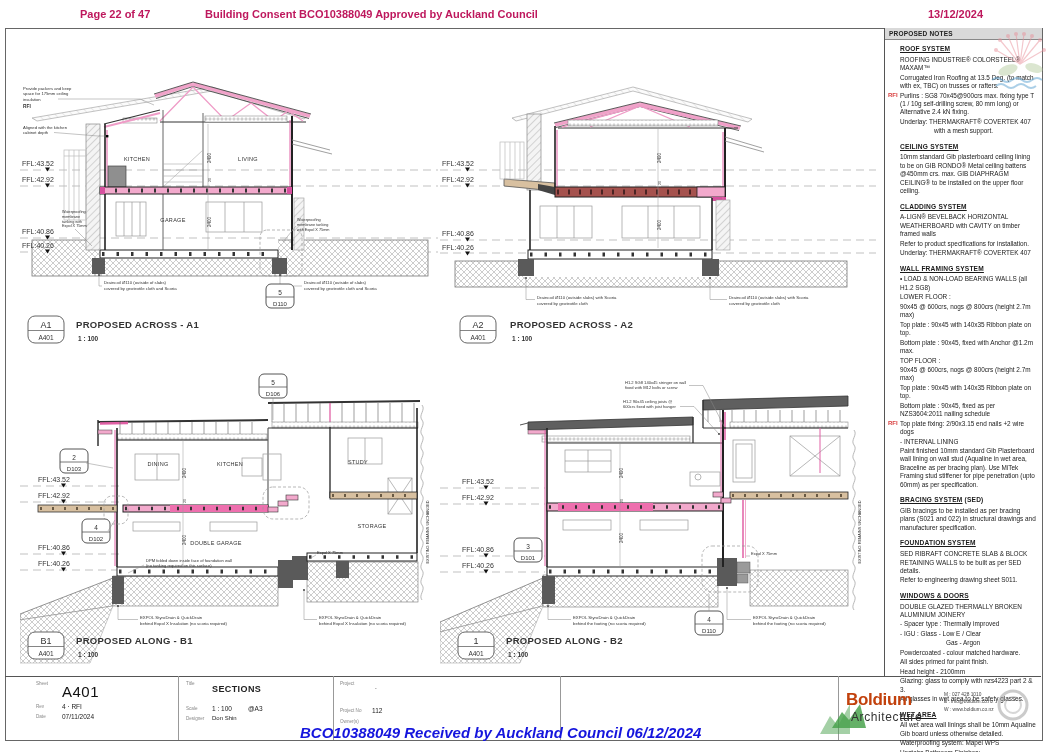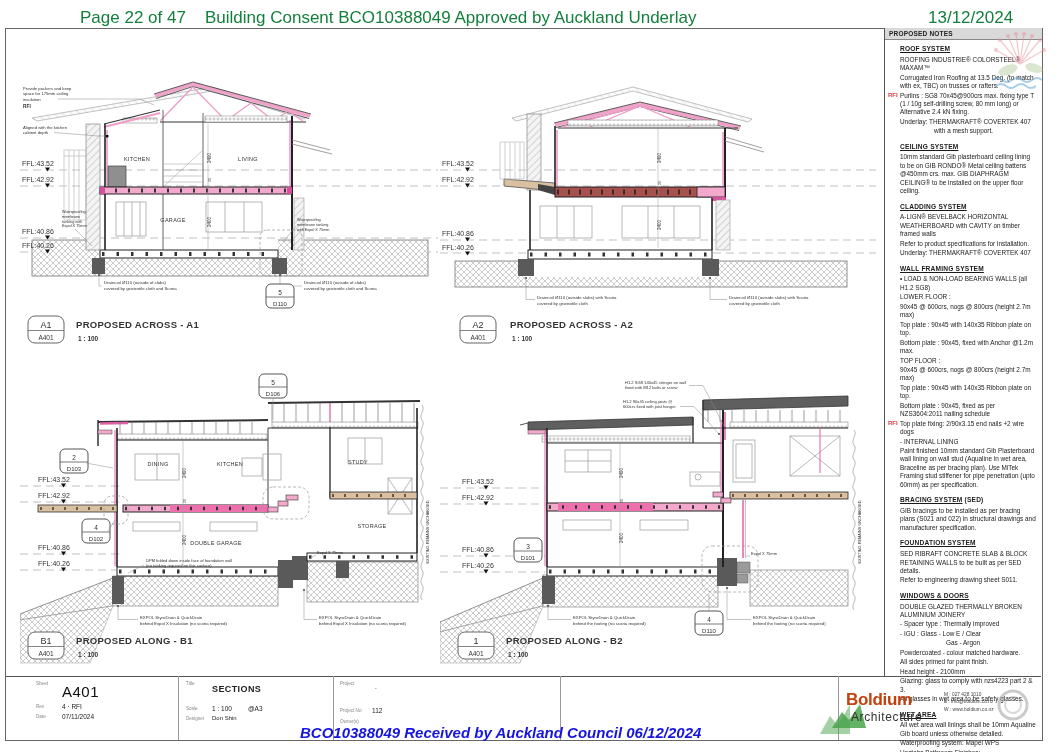--- a/index.html
+++ b/index.html
@@ -1,20 +1,20 @@
 <!DOCTYPE html>
 <html><head>
 <meta charset="utf-8">
 <style>
   html,body{margin:0;padding:0;background:#e8e8e8;}
   .page{position:relative;width:1064px;height:752px;background:#ffffff;
         font-family:"Liberation Sans",sans-serif;overflow:hidden;}
   .abs{position:absolute;}
   
-  .hdr-txt{position:absolute;top:8px;font-size:17px;font-weight:normal;color:#15803d;white-space:nowrap;}
+  .hdr-txt{position:absolute;top:8px;font-size:11px;font-weight:bold;color:#be185d;white-space:nowrap;}
   
   .frame{position:absolute;left:5px;top:28px;width:1036px;height:711px;border:1px solid #666;}
   svg.dwg{position:absolute;}
   svg.dwg text{font-family:"Liberation Sans",sans-serif;fill:#333;}
   
   .notes{position:absolute;left:884px;top:28px;width:158px;height:648px;border-left:1px solid #555;
          background:#fff;box-sizing:border-box;}
   .notes-title{background:#d9d9d9;border-bottom:1px solid #888;font-size:6.5px;font-weight:bold;
          color:#222;padding:2px 0 2px 4px;letter-spacing:.2px;}
   .notes-body{padding:3px 5px 0 15px;font-size:6.4px;line-height:1.32;color:#1a1a1a;}
@@ -63,21 +63,21 @@
           <circle cx="2" cy="3" r="1.1" fill="none" stroke="#888" stroke-width="0.5"></circle>
       </pattern>
       <pattern id="pRoof" width="6" height="6" patternUnits="userSpaceOnUse" patternTransform="rotate(-45)">
         <rect width="6" height="6" fill="#fbfbfb"></rect>
           <line x1="0" y1="0" x2="0" y2="6" stroke="#c8c8c8" stroke-width="0.8"></line>
       </pattern>
     </defs>
   </svg>
 
   <span class="hdr-txt" style="left:80px">Page 22 of 47</span>
-  <span class="hdr-txt" style="left:205px">Building Consent BCO10388049 Approved by Auckland Underlay</span>
+  <span class="hdr-txt" style="left:205px">Building Consent BCO10388049 Approved by Auckland Council</span>
   <span class="hdr-txt" style="left:928px">13/12/2024</span>
 
   <div class="frame"></div>
 
   <svg class="dwg" style="left:20px;top:80px" width="420" height="268" viewBox="0 0 420 268">
     <g stroke="#a8a8a8" stroke-width="0.7" stroke-dasharray="8 5">
       <line x1="0" y1="90" x2="418" y2="90"></line>
         <line x1="0" y1="106" x2="418" y2="106"></line>
       <line x1="0" y1="158" x2="418" y2="158"></line>
         <line x1="0" y1="172" x2="418" y2="172"></line>

